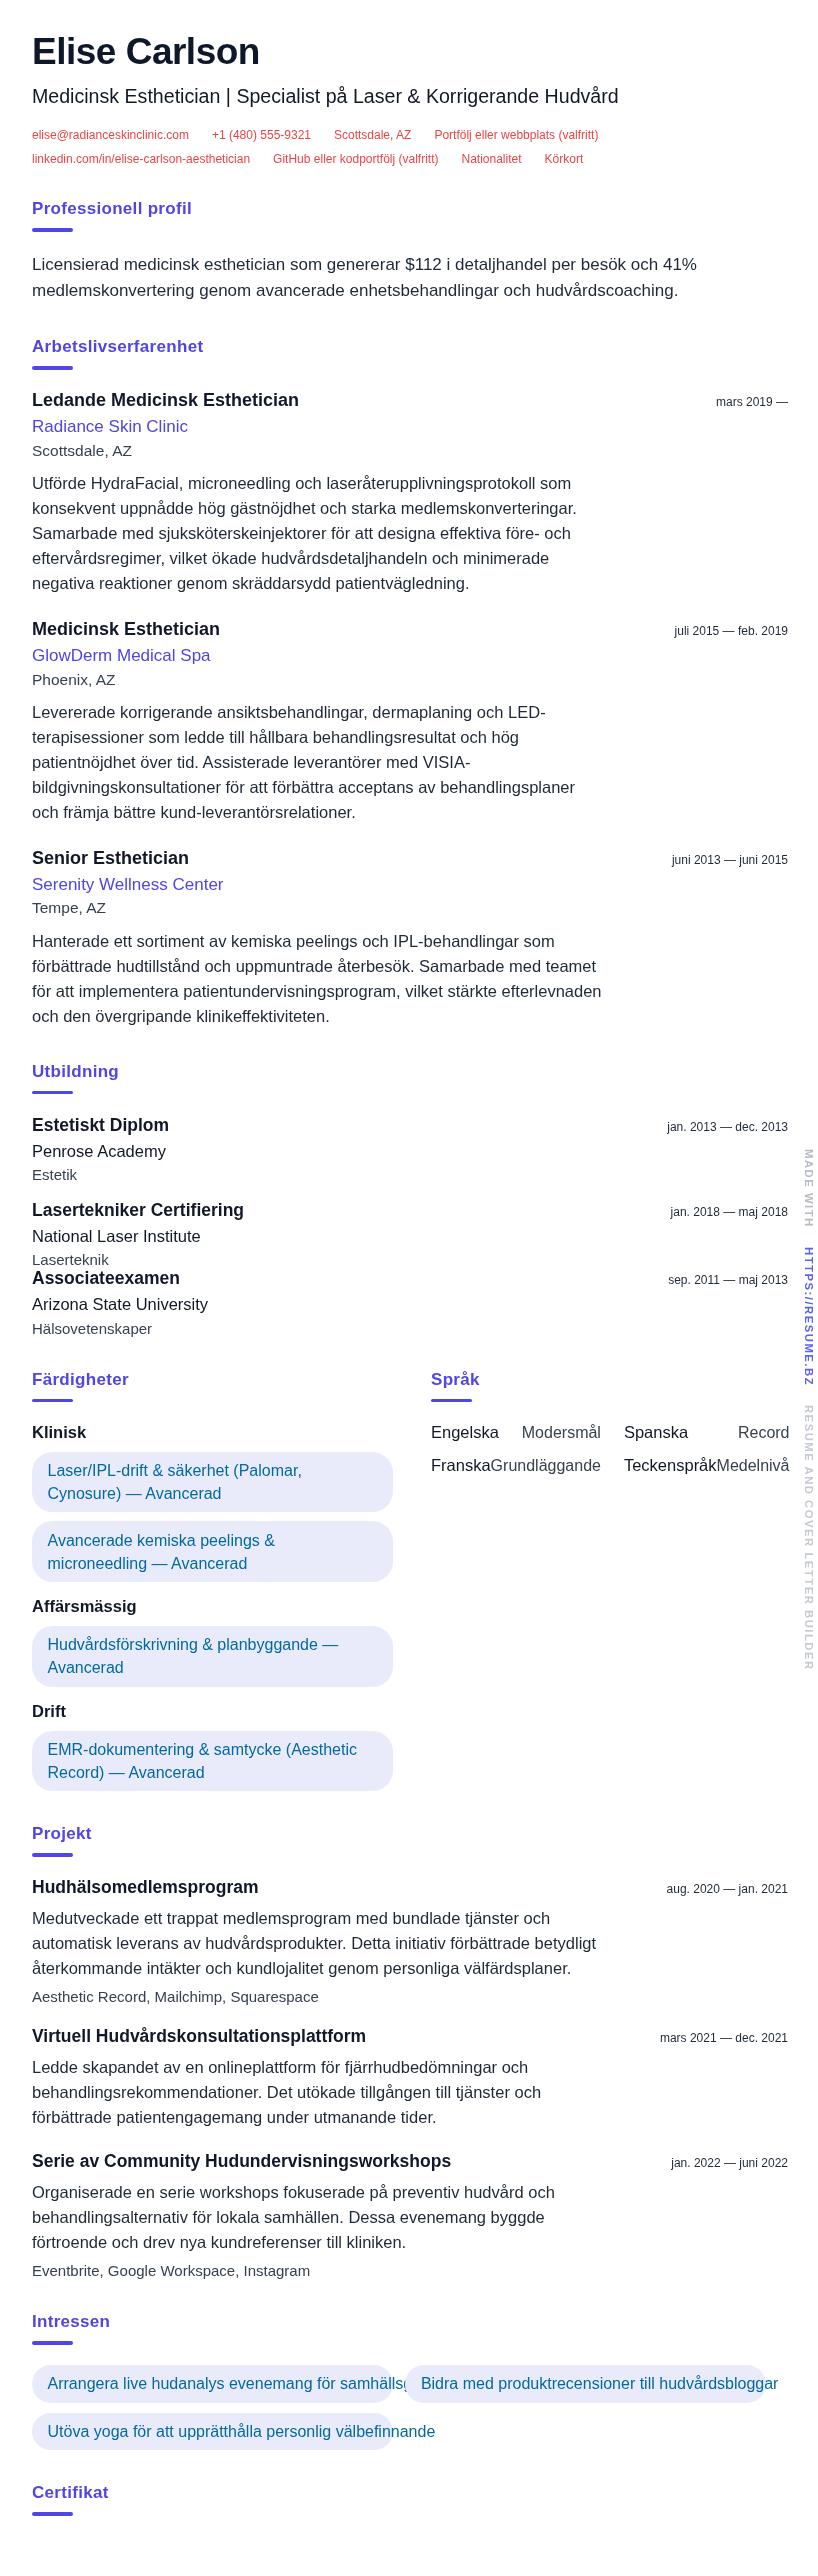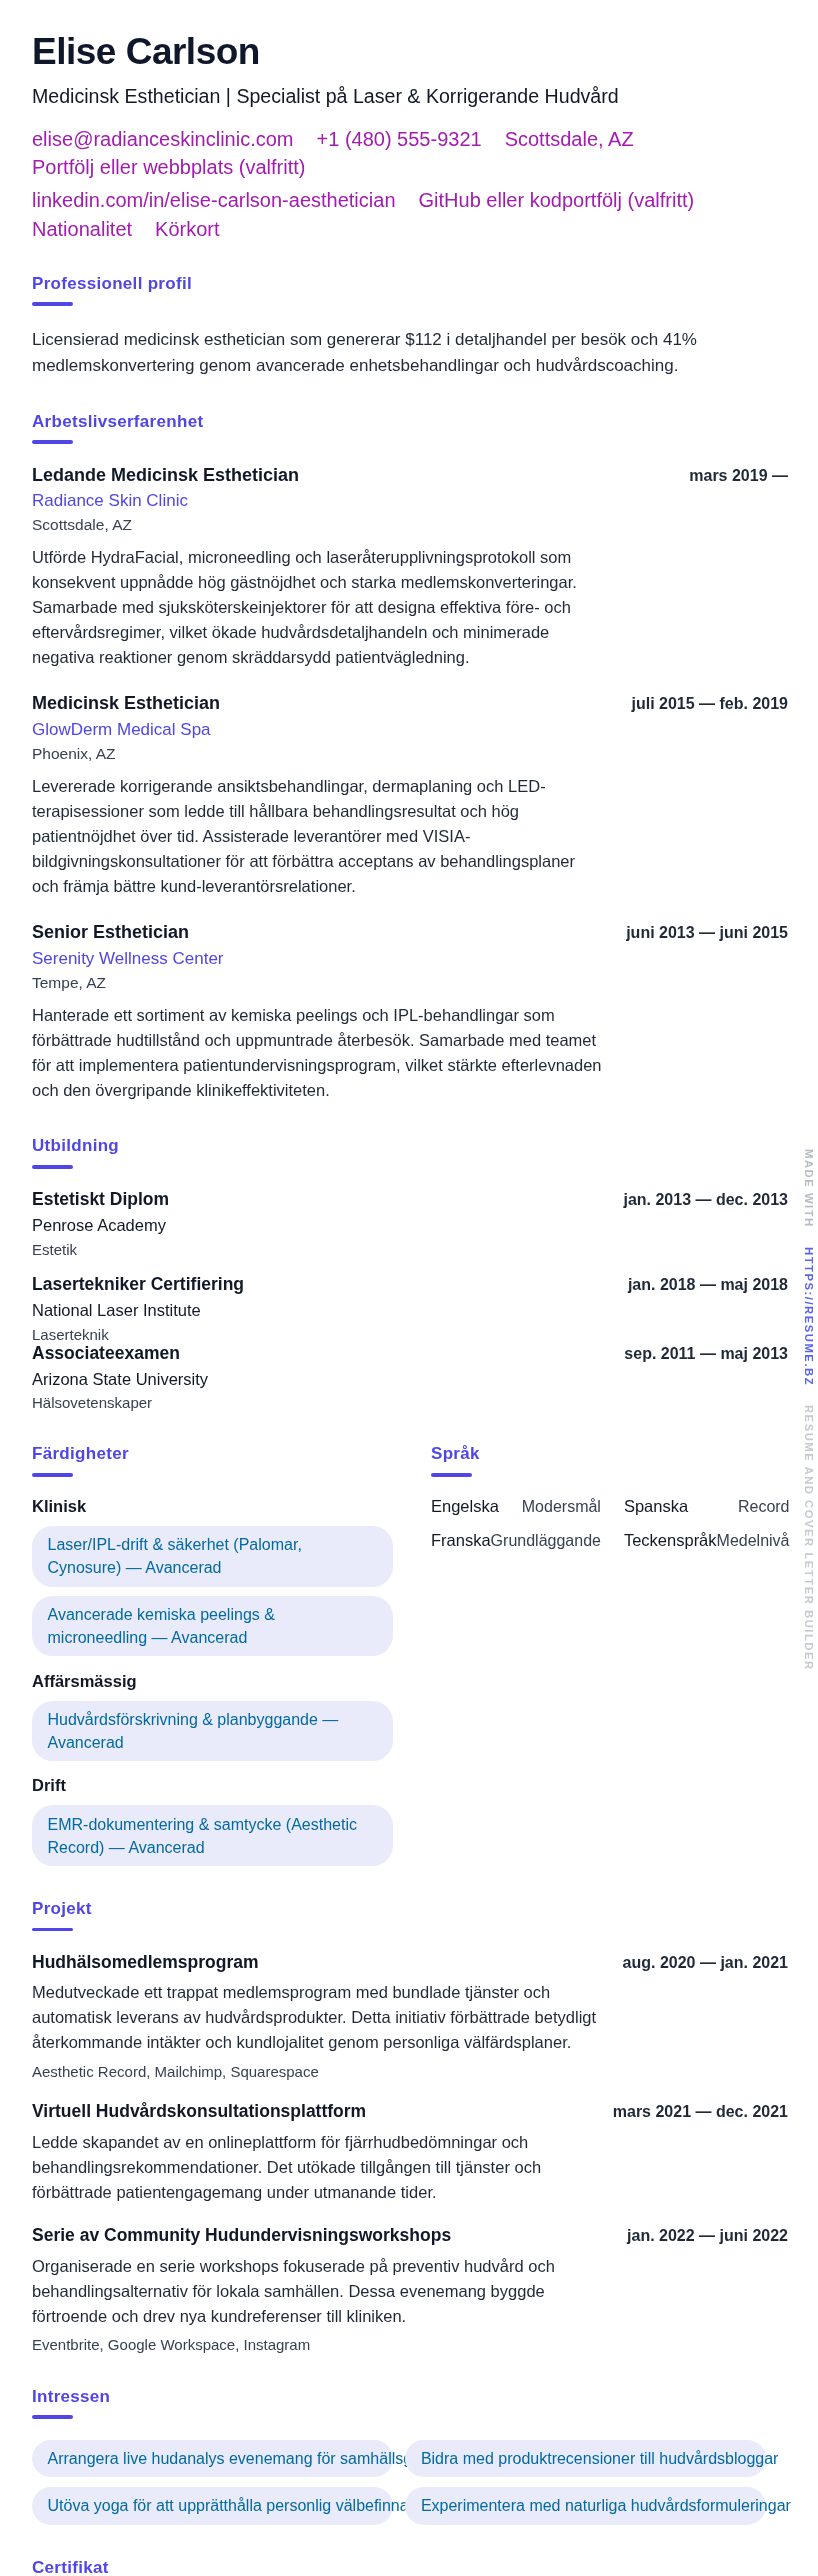--- a/index.html
+++ b/index.html
@@ -10,38 +10,38 @@
     font-family: "Liberation Sans", "DejaVu Sans", sans-serif;
     color: #1f2937;
     overflow: hidden;
     position: relative;
   }
   .page { padding: 32px 30px 0 32px; width: 818px; }
 
   
   .name { font-size: 37px; font-weight: 700; color: #0f172a; letter-spacing: -0.5px; line-height: 1.08; }
   .subtitle { margin-top: 13.4px; font-size: 19.6px; font-weight: 400; color: #111827; }
-  .contact-row { margin-top: 19.6px; display: flex; flex-wrap: wrap; gap: 5.2px 23px; font-size: 20px; color: #a21caf; }
+  .contact-row { margin-top: 19.6px; display: flex; flex-wrap: wrap; gap: 5.2px 23px; font-size: 12px; color: #ef4444; }
   .contact-row.second { margin-top: 10.3px; align-items: center; }
   .contact-row span { white-space: nowrap; }
 
   
   .section { margin-top: 33px; }
   .section-heading { font-size: 17px; font-weight: 700; color: #4f46e5; letter-spacing: 0.3px; line-height: 20.6px; }
   .heading-bar { margin-top: 8.2px; width: 41px; height: 3.6px; background: #4f46e5; border-radius: 2.1px; }
   .section-body { margin-top: 20.6px; }
 
   .profile-text { font-size: 17px; line-height: 26px; color: #1f2937; max-width: 690px; }
 
   
   .entry { margin-bottom: 23px; }
   .entry:last-child { margin-bottom: 0; }
   .entry-header { display: flex; justify-content: space-between; align-items: baseline; }
   .entry-title { font-size: 18px; font-weight: 700; color: #111827; line-height: 20.6px; }
-  .entry-date { font-size: 16px; color: #1f2937; white-space: nowrap; margin-left: 20.6px; font-weight: bold; }
+  .entry-date { font-size: 12px; color: #1f2937; white-space: nowrap; margin-left: 20.6px; }
   .entry-company { margin-top: 6.2px; font-size: 17px; font-weight: 500; color: #4f46e5; line-height: 19.6px; }
   .entry-location { margin-top: 5.2px; font-size: 15.5px; color: #374151; line-height: 18px; }
   .entry-desc { margin-top: 11.3px; font-size: 16.5px; line-height: 25px; color: #1f2937; max-width: 572px; }
   .entry-org { margin-top: 6.2px; font-size: 16.5px; color: #111827; line-height: 19.6px; }
   .entry-field { margin-top: 5.2px; font-size: 15px; color: #374151; line-height: 17px; }
   .entry-tools { margin-top: 7.2px; font-size: 15px; color: #374151; line-height: 17.5px; }
 
   
   .two-col { display: flex; gap: 33px; }
   .col-skills { width: 366px; flex: 0 0 auto; }
@@ -249,21 +249,20 @@
     </div>
   </section>
 
   <section class="section">
     <h2 class="section-heading">Intressen</h2>
     <div class="heading-bar"></div>
     <div class="section-body pill-wrap">
       <span class="pill">Arrangera live hudanalys evenemang för samhällsgrupper</span>
       <span class="pill">Bidra med produktrecensioner till hudvårdsbloggar</span>
       <span class="pill">Utöva yoga för att upprätthålla personlig välbefinnande</span>
-      <span class="pill">Experimentera med naturliga hudvårdsformuleringar</span>
     </div>
   </section>
 
   <section class="section">
     <h2 class="section-heading">Certifikat</h2>
     <div class="heading-bar"></div>
 
   </section>
 
 </div>

